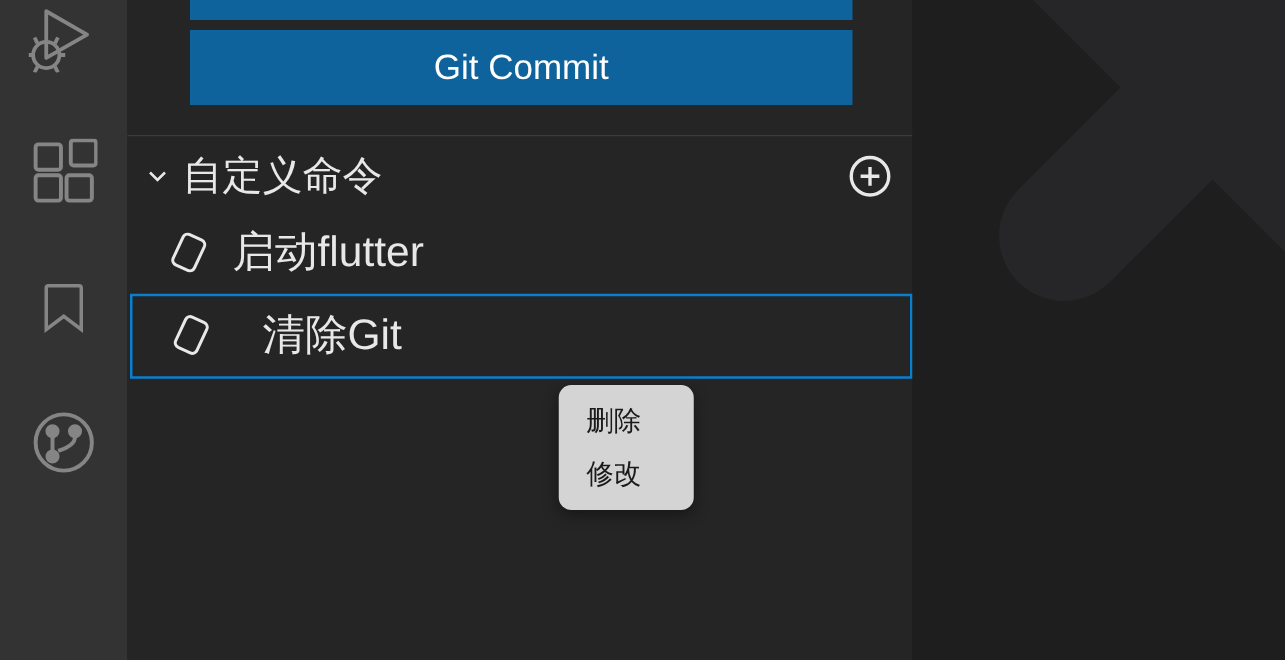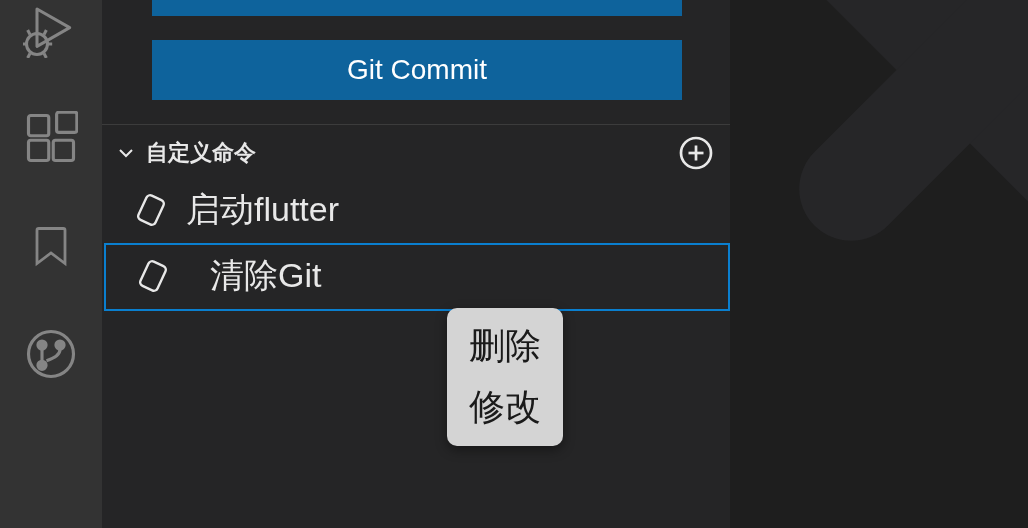--- a/index.html
+++ b/index.html
@@ -40,21 +40,21 @@
       width: 628px;
       height: 100%;
       background: #252526;
       display: flex;
       flex-direction: column;
     }
     .button-area {
       padding: 0 48px 24px 50px;
       display: flex;
       flex-direction: column;
-      gap: 24px;
+      gap: 8px;
     }
     .blue-button {
       background: #0e639c;
       color: #ffffff;
       border: none;
       height: 60px;
       font-size: 28px;
       font-weight: 400;
       cursor: pointer;
       display: flex;
@@ -79,22 +79,22 @@
       gap: 8px;
     }
     .chevron {
       width: 24px;
       height: 24px;
       display: flex;
       align-items: center;
       justify-content: center;
     }
     .section-title {
-      font-size: 22px;
-      font-weight: 700;
+      font-size: 32px;
+      font-weight: 400;
       color: #e8e8e8;
     }
     .add-btn {
       width: 36px;
       height: 36px;
       display: flex;
       align-items: center;
       justify-content: center;
       cursor: pointer;
       color: #e8e8e8;
@@ -131,21 +131,21 @@
       left: 447px;
       top: 308px;
       background: #d4d4d4;
       border-radius: 10px;
       box-shadow: 0 4px 12px rgba(0,0,0,0.4);
       padding: 8px 0;
       min-width: 108px;
     }
     .context-item {
       padding: 6px 22px;
-      font-size: 36px;
+      font-size: 22px;
       color: #1a1a1a;
       cursor: pointer;
     }
     .editor-area {
       position: absolute;
       left: 730px;
       top: 0;
       width: 298px;
       height: 100%;
       background: #1e1e1e;

